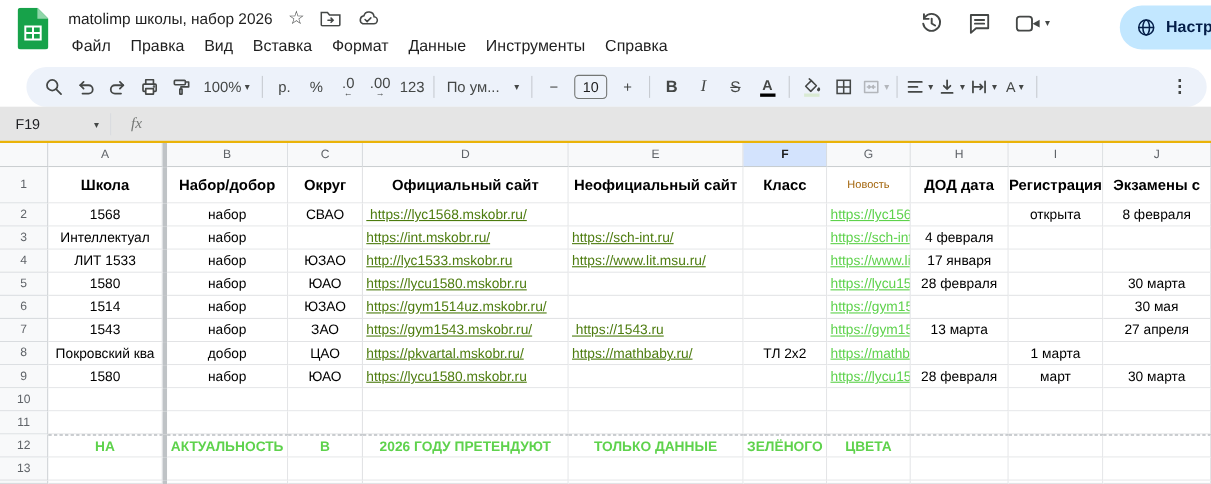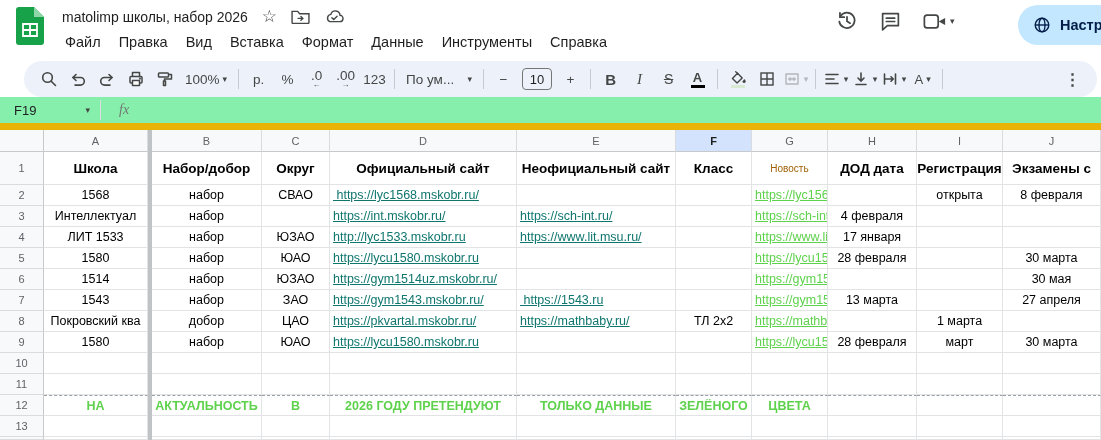--- a/index.html
+++ b/index.html
@@ -38,22 +38,22 @@
   .s-glyph { text-decoration:line-through; font-size:14px; }
   .a-color { display:flex; flex-direction:column; align-items:center; line-height:1; }
   .a-color .bar { width:14px; height:3px; background:#000; margin-top:1px; }
   .fill-ico .bar { width:14px; height:3px; background:#d9ead3; margin-top:1px; }
   .stack { display:flex; flex-direction:column; align-items:center; line-height:1; }
   .stack .mini { font-size:8px; margin-top:-1px; }
   .grayed { color:#b3b6bb; }
   .more-v { font-size:16px; font-weight:bold; margin-left:auto; }
 
   
-  .fbar { position:absolute; top:97px; left:0; width:1101px; height:33px; background:#86efac;
-    display:flex; align-items:center; border-bottom:7px solid #eab308; }
+  .fbar { position:absolute; top:97px; left:0; width:1101px; height:33px; background:#e5e5e5;
+    display:flex; align-items:center; border-bottom:2px solid #eab308; }
   .namebox { width:100px; display:flex; align-items:center; justify-content:space-between;
     padding:0 10px 0 14px; font-size:13px; color:#202124; }
   .fx { font-family:"Liberation Serif", serif; font-style:italic; font-size:14px; color:#747775; margin-left:18px; }
   .fbar-sep { width:1px; height:20px; background:#dadce0; }
 
   
   .grid { position:absolute; top:130px; left:0; width:1101px; height:310px; overflow:hidden;
     display:grid; background:#fff; }
   .ch { background:#f8f9fa; color:#5f6368; font-size:11px; display:flex; align-items:center;
     justify-content:center; border-right:1px solid #d9dcdf; border-bottom:1px solid #c6cacd; overflow:hidden; }
@@ -63,21 +63,21 @@
   .corner { border-right:1px solid #c6cacd; border-bottom:1px solid #c6cacd; }
   .divider { background:#bfc3c6; border:none; }
   .cell { background:#fff; font-size:12.5px; color:#000; display:flex; align-items:center;
     justify-content:center; border-right:1px solid #e2e3e5; border-bottom:1px solid #e2e3e5;
     overflow:hidden; white-space:pre; }
   .cell.left { justify-content:flex-start; padding-left:3px; }
   .cell.b  { font-weight:bold; font-size:13.5px; }
   .cell.gh { font-weight:normal; font-size:10px; color:#a16207; }
   .cell.g  { color:#000000; }
   .cell.gb { font-weight:bold; color:#5ed24c; overflow:visible; }
-  .cell.link  { color:#0f766e; text-decoration:underline;text-align:right; }
+  .cell.link  { color:#4d7c0f; text-decoration:underline;text-align:right; }
   .cell.glink { color:#5ed24c; text-decoration:underline; }
   .cell.dashed, .rh.dashed { border-top:1px dashed #9aa0a6; }
   svg { display:block; }
 </style>
 </head>
 <body>
 
 <div class="topbar">
   <div class="logo">
     <svg viewBox="0 0 28 38" width="28" height="38">

